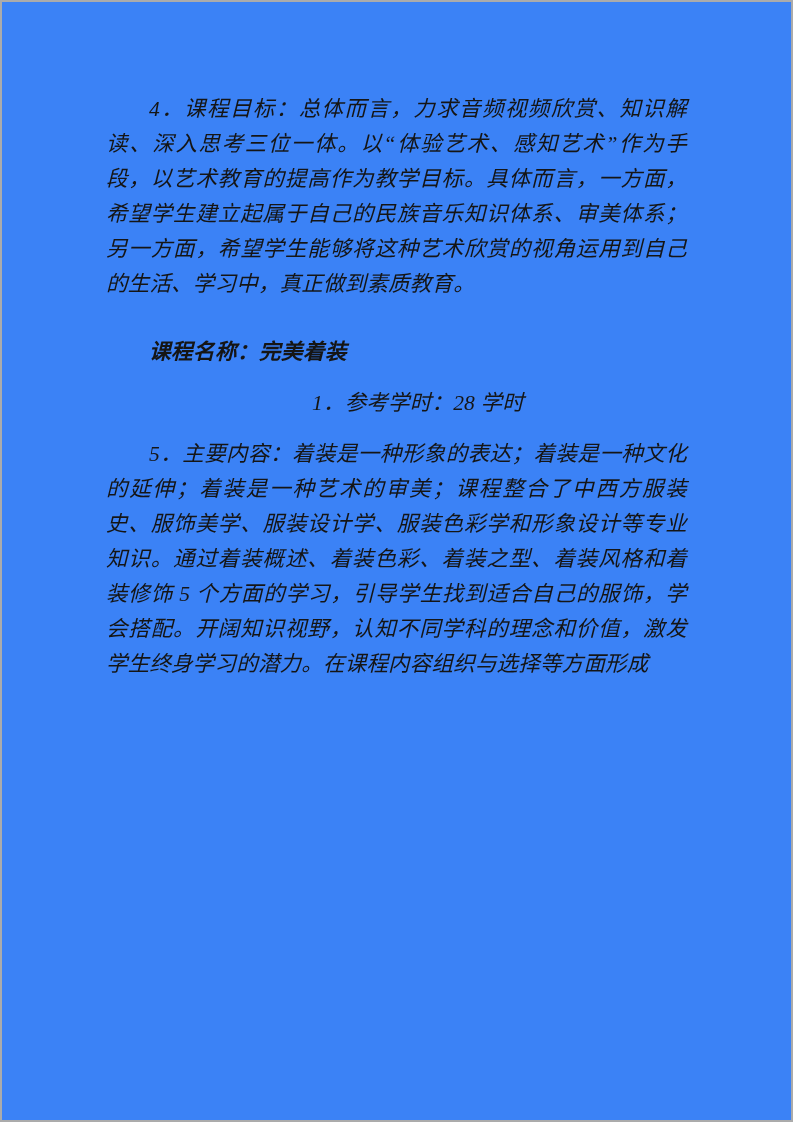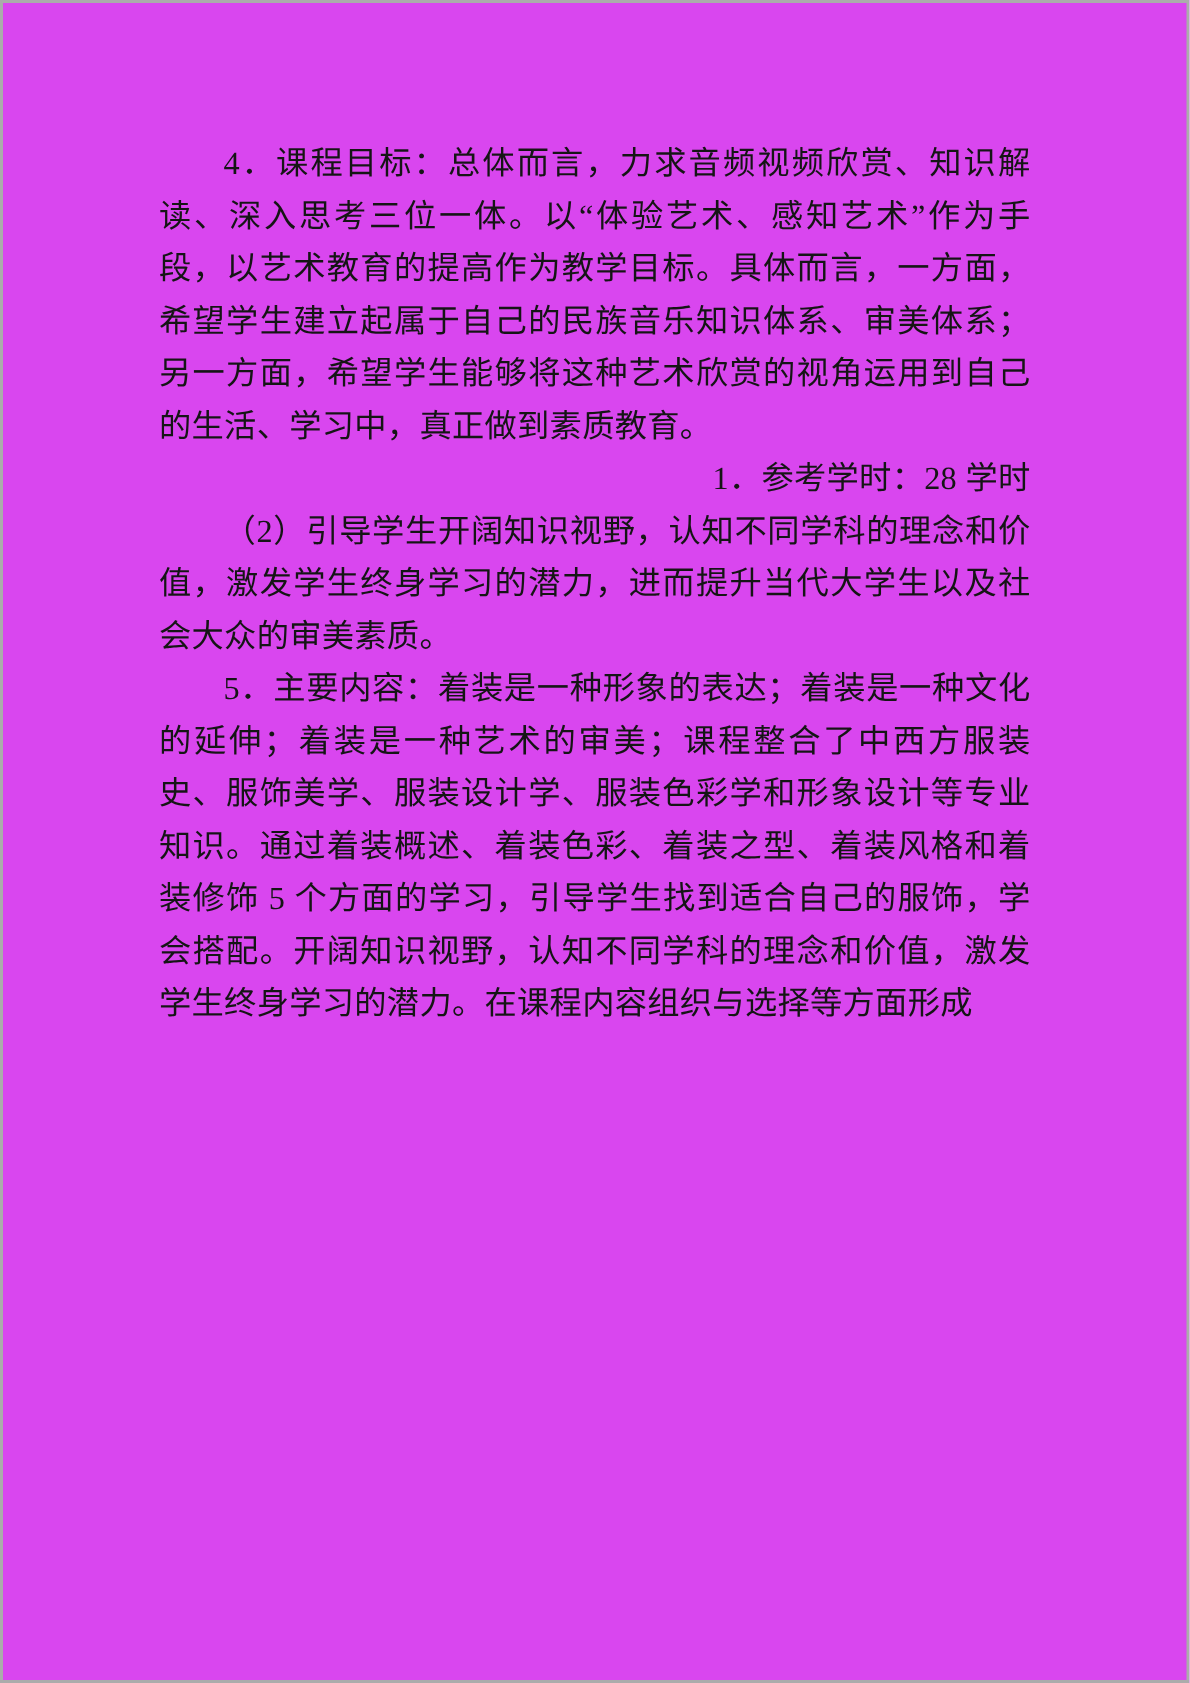--- a/index.html
+++ b/index.html
@@ -4,64 +4,65 @@
 <style>
   html, body {
     margin: 0;
     padding: 0;
     background: #ffffff;
   }
   .page {
     position: relative;
     width: 789px;
     height: 1118px;
-    background: #d946ef;
+    background: #3b82f6;
     border: 2px solid #ababab;
     box-sizing: content-box;
     overflow: hidden;
     font-family: "Liberation Serif", "DejaVu Serif", serif;
     color: #151515;
+    font-style: italic;
   }
   .content {
     position: absolute;
     top: 90px;
     left: 104px;
     right: 104px;
   }
   .para {
     margin: 0;
     font-size: 21.5px;
     line-height: 35px;
     text-align: justify;
     text-indent: 2em;
     letter-spacing: 0.2px;
     word-break: normal;
     overflow-wrap: break-word;
   }
   .list-line {
-    margin: 0;
+    margin: 16px;
     font-size: 21.5px;
     line-height: 35px;
-    text-align: right;
+    text-align: center;
     text-indent: 2em;
     letter-spacing: 0.2px;
   }
   .heading {
     margin: 33px 0 0 0;
     font-size: 21.5px;
     line-height: 35px;
     font-weight: 700;
     text-align: left;
     text-indent: 2em;
     letter-spacing: 0.5px;
   }
 </style>
 </head>
 <body>
 
 <div class="page">
   <div class="content">
     <p class="para">4．课程目标：总体而言，力求音频视频欣赏、知识解读、深入思考三位一体。以“体验艺术、感知艺术”作为手段，以艺术教育的提高作为教学目标。具体而言，一方面，希望学生建立起属于自己的民族音乐知识体系、审美体系；另一方面，希望学生能够将这种艺术欣赏的视角运用到自己的生活、学习中，真正做到素质教育。</p>
+    <h2 class="heading">课程名称：完美着装</h2>
     <p class="list-line">1．参考学时：28 学时</p>
-    <p class="para">（2）引导学生开阔知识视野，认知不同学科的理念和价值，激发学生终身学习的潜力，进而提升当代大学生以及社会大众的审美素质。</p>
     <p class="para">5．主要内容：着装是一种形象的表达；着装是一种文化的延伸；着装是一种艺术的审美；课程整合了中西方服装史、服饰美学、服装设计学、服装色彩学和形象设计等专业知识。通过着装概述、着装色彩、着装之型、着装风格和着装修饰 5 个方面的学习，引导学生找到适合自己的服饰，学会搭配。开阔知识视野，认知不同学科的理念和价值，激发学生终身学习的潜力。在课程内容组织与选择等方面形成</p>
   </div>
 </div>
 
 </body></html>

